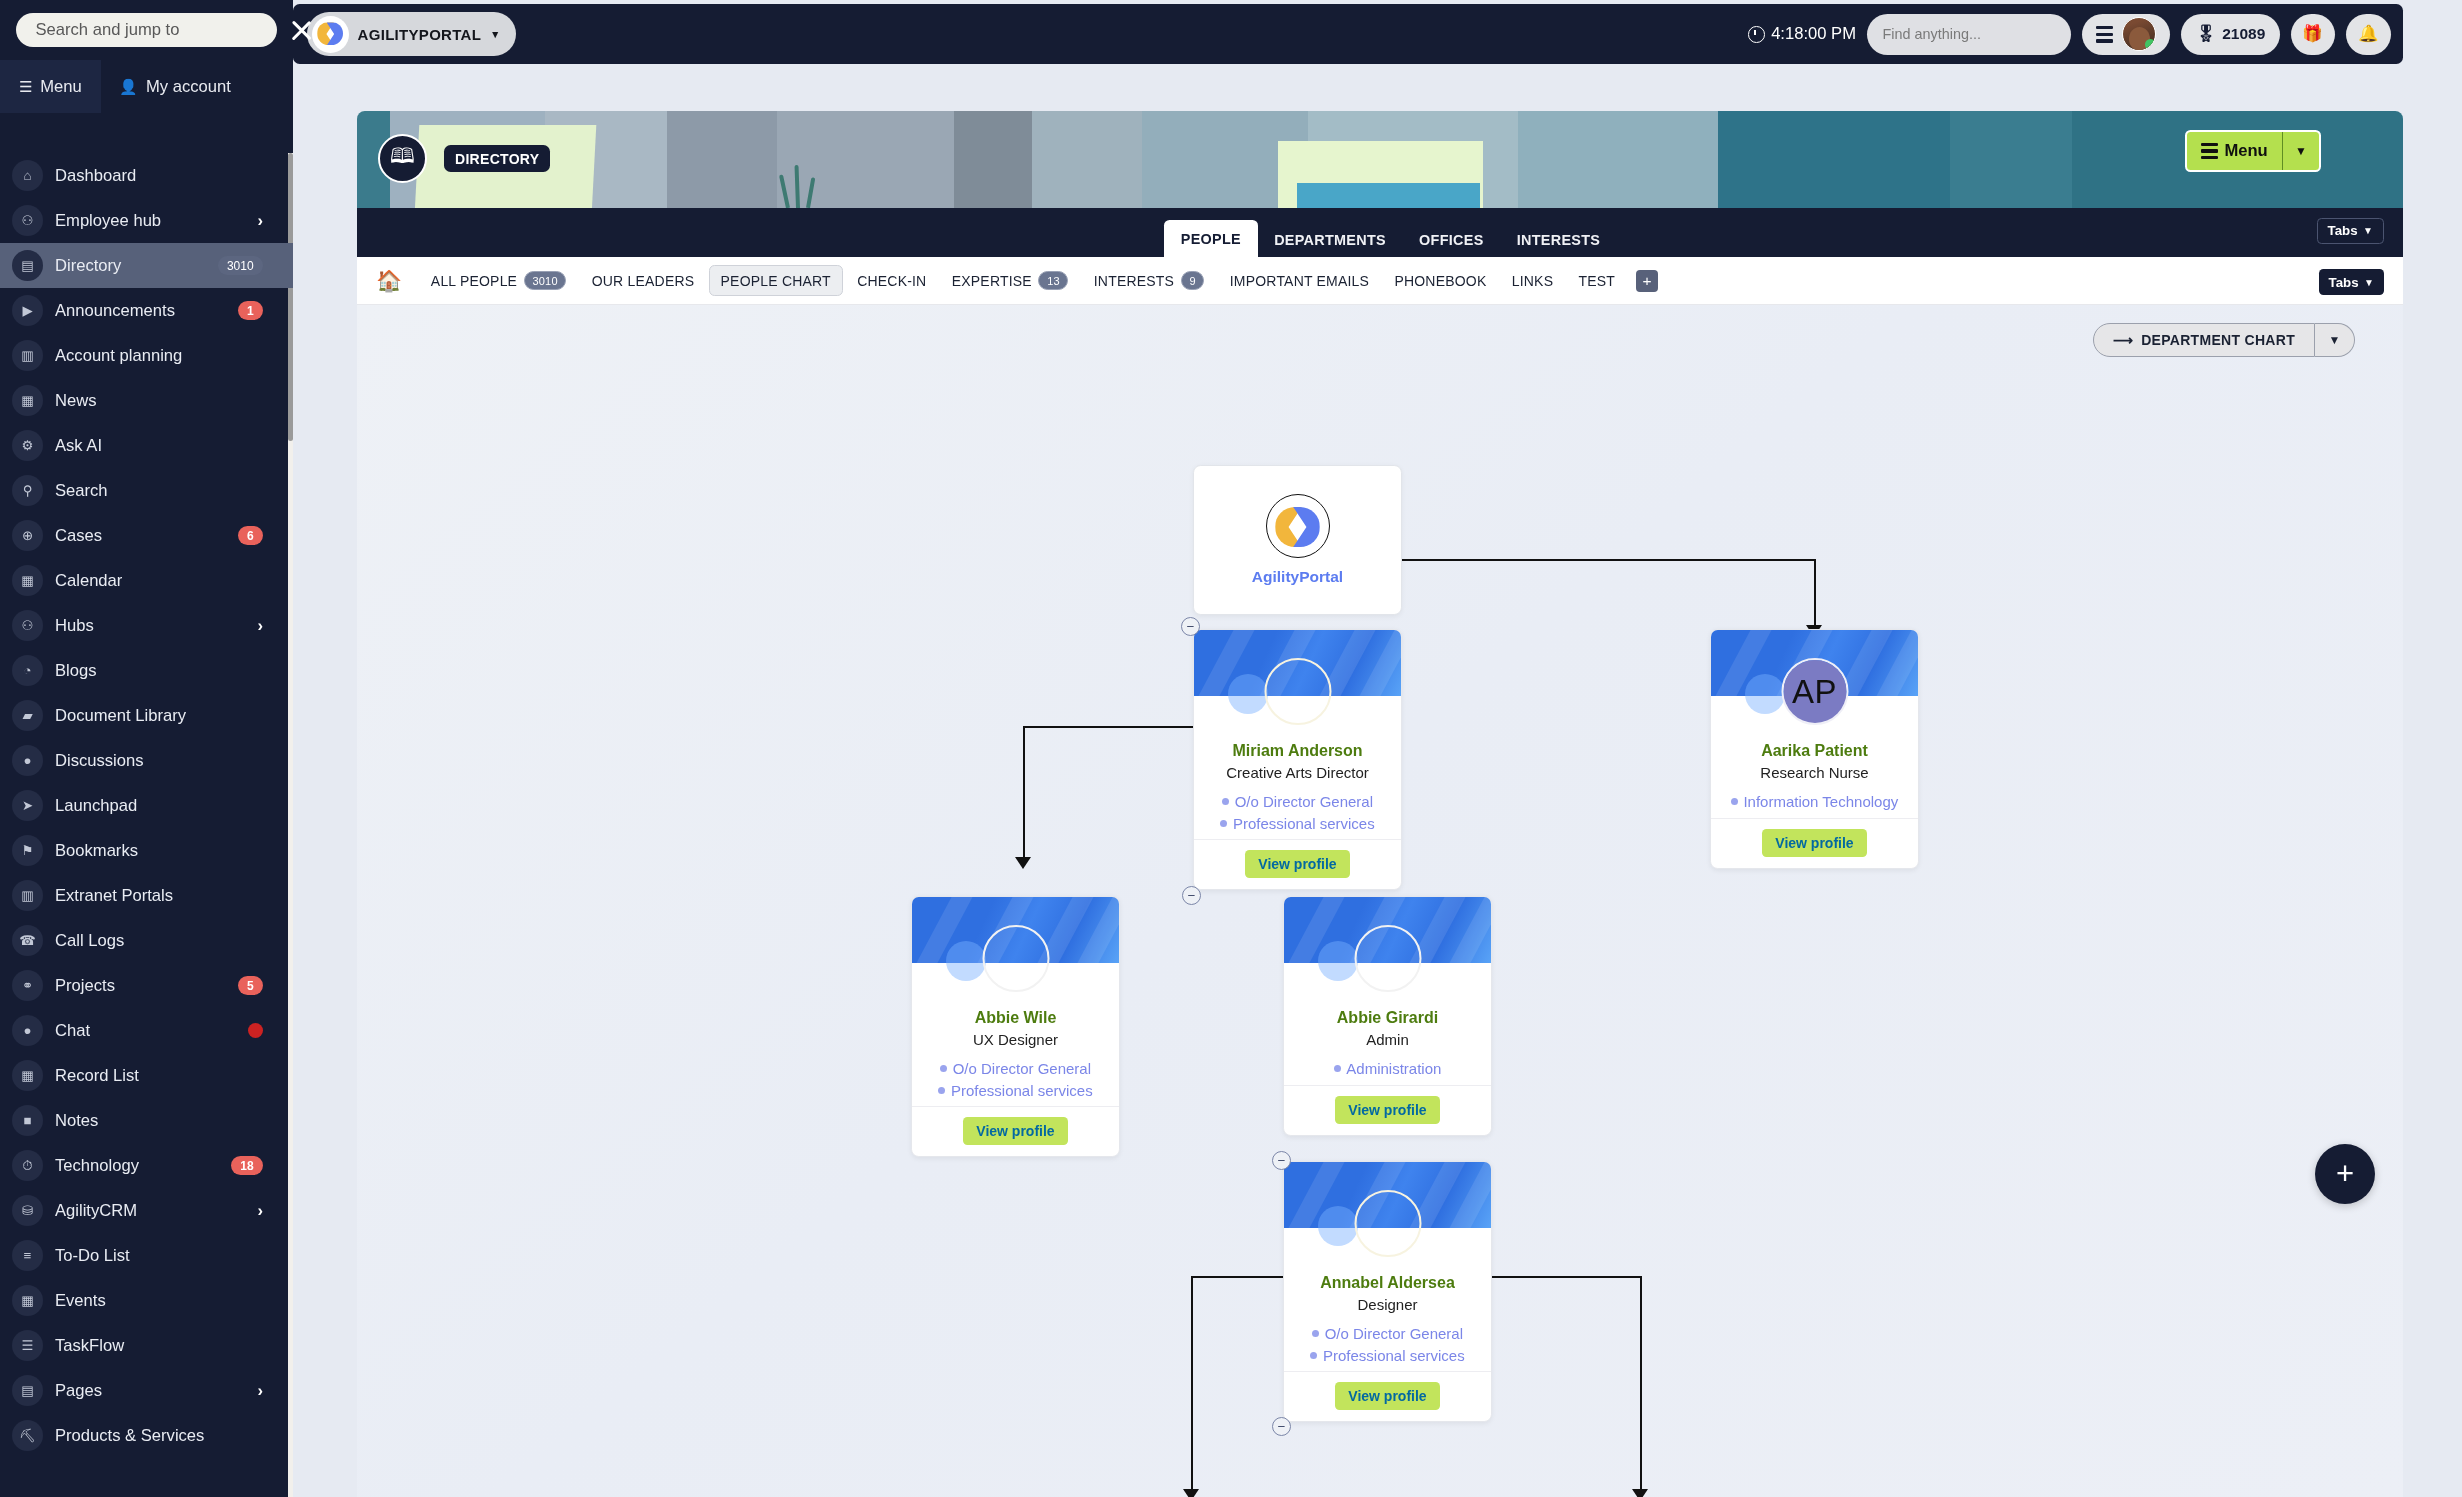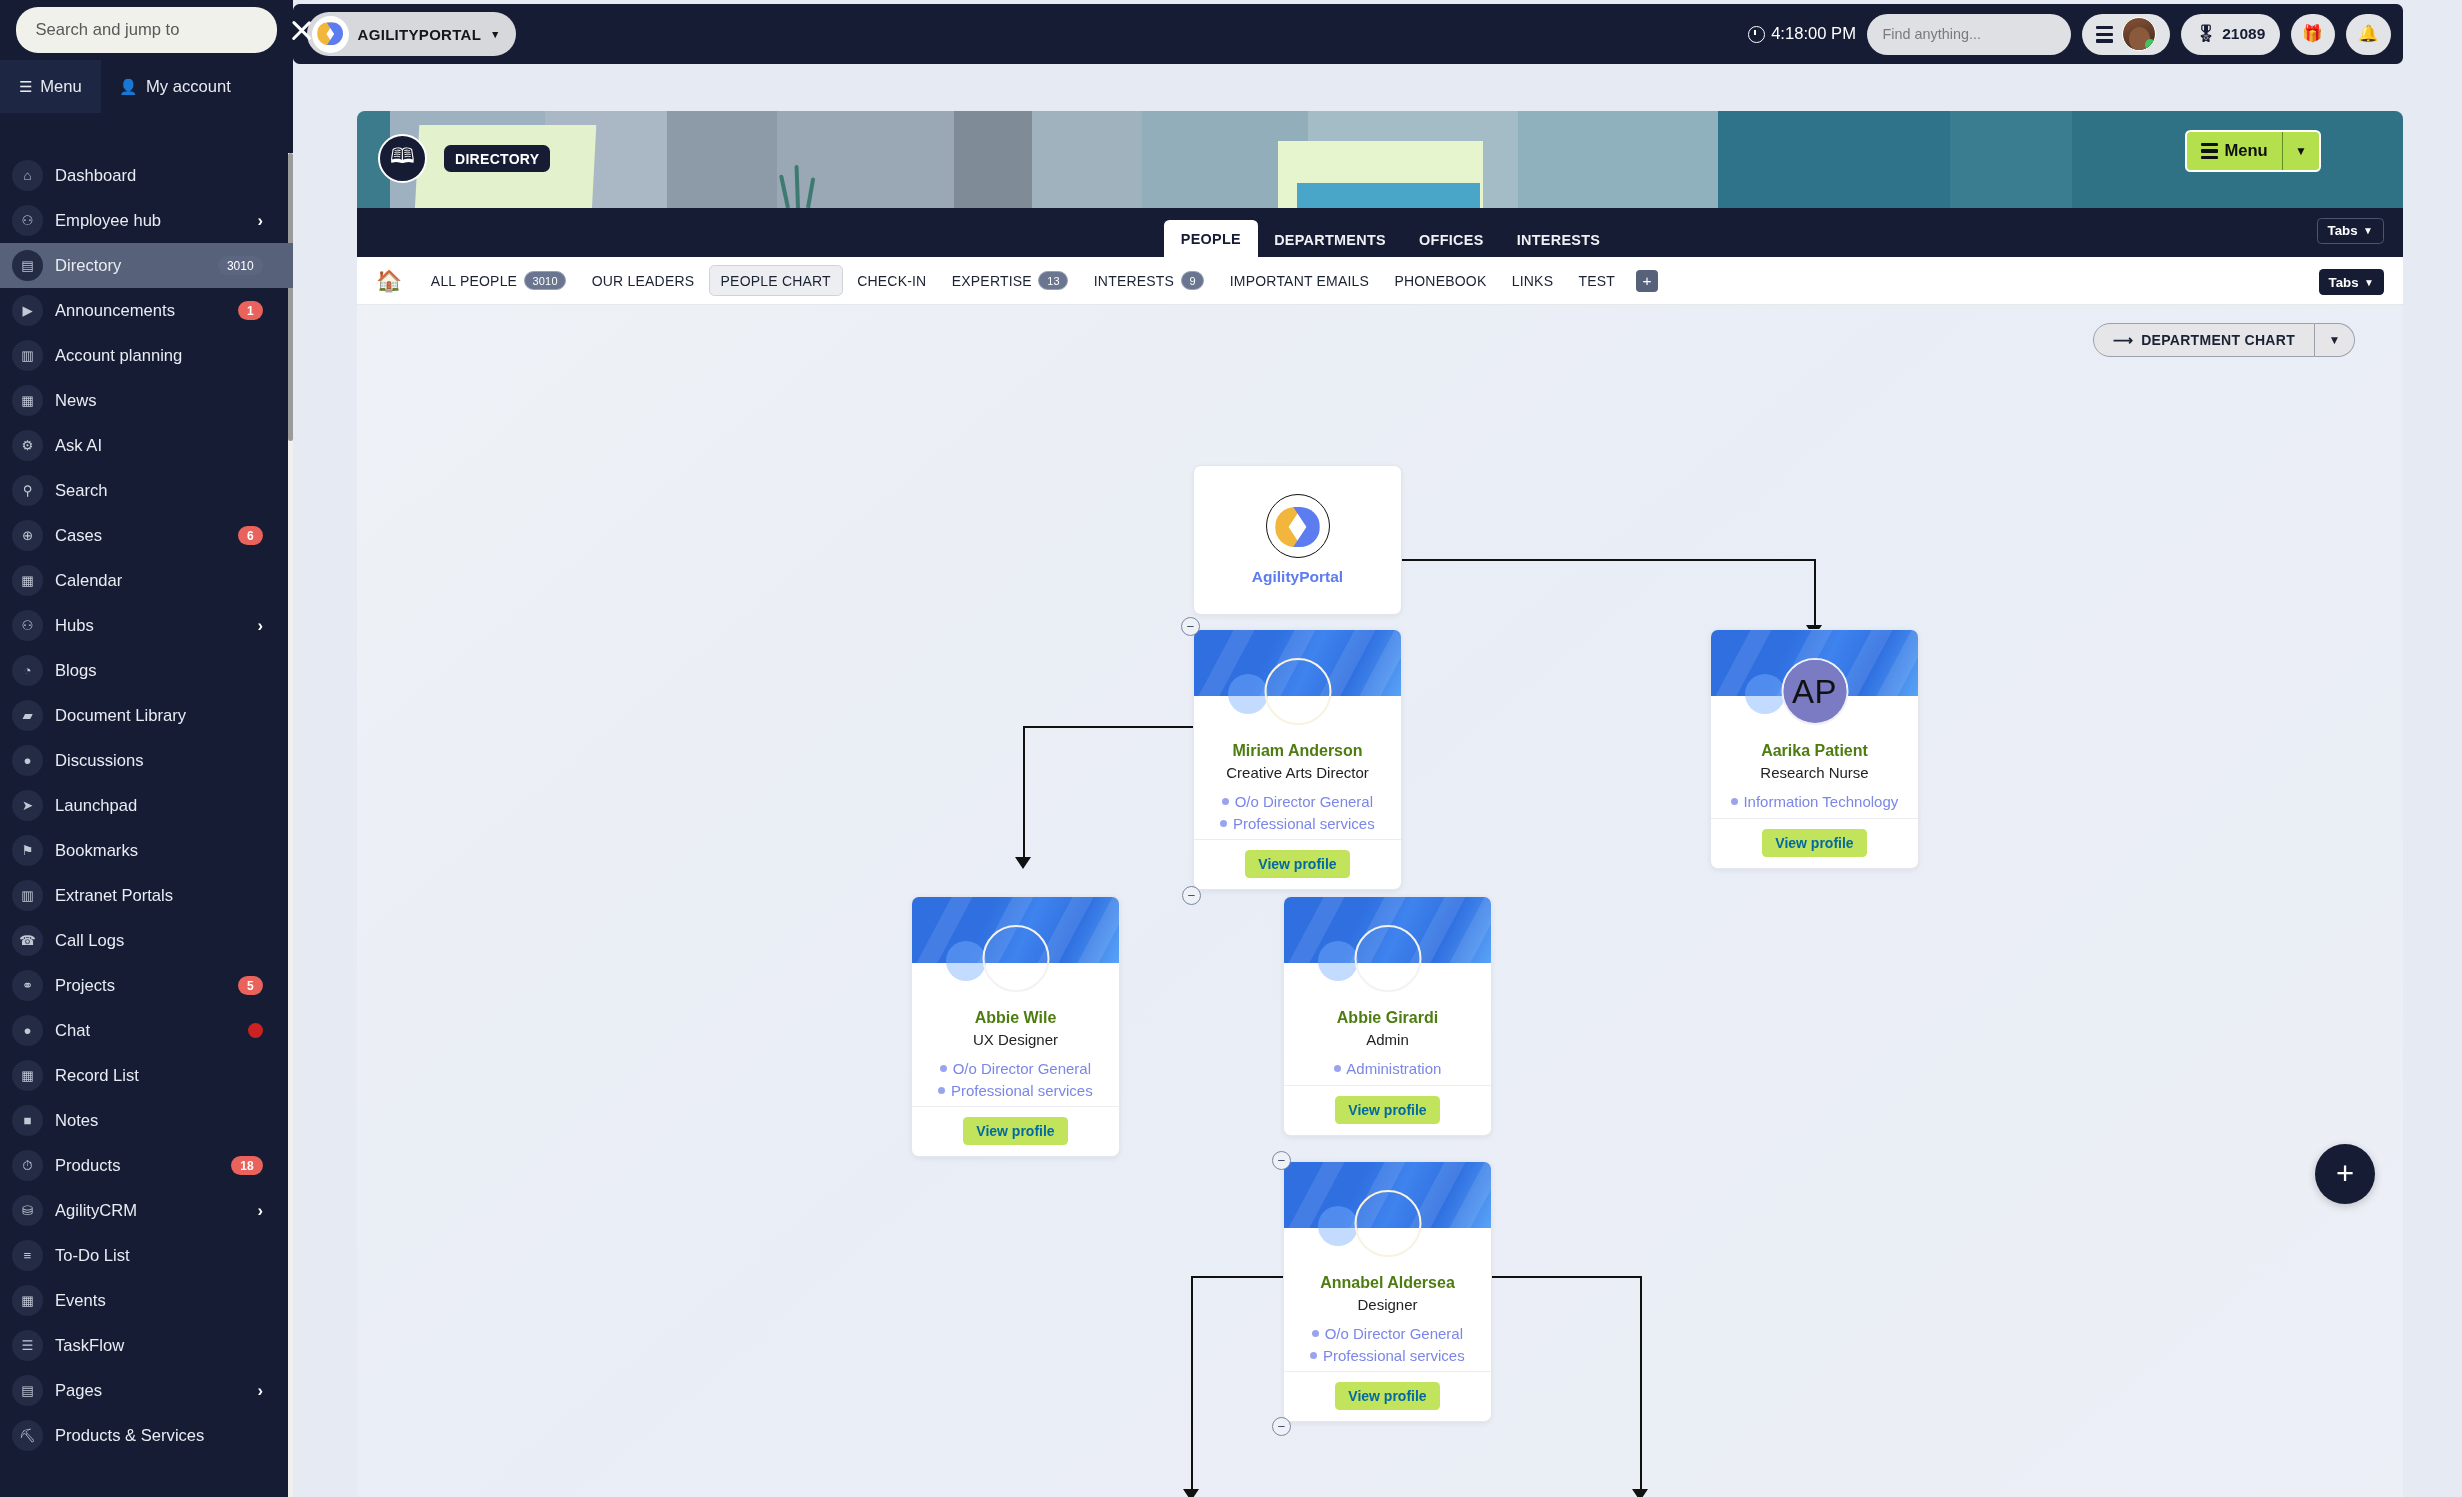--- a/index.html
+++ b/index.html
@@ -17,21 +17,21 @@
     width: 293px; height: 1498px;
     background: #151c33;
     z-index: 50;
     display: flex; flex-direction: column;
   }
   .side-searchrow {
     height: 60px; display: flex; align-items: center;
     padding: 0 16.6px 0 15.5px; gap: 10px;
   }
   .side-search {
-    flex: 1; height: 46px; border-radius: 22px;
+    flex: 1; height: 34px; border-radius: 22px;
     background: #f1f1ec; border: none;
     font-size: 16.6px; color: #5a5a5a;
     padding: 0 20px; font-family: "Liberation Sans", sans-serif;
   }
   .side-search::placeholder { color: #585858; }
   .side-close {
     width: 30px; height: 30px; position: relative; cursor: pointer;
     flex: 0 0 auto;
   }
   .side-close:before, .side-close:after {
@@ -528,21 +528,21 @@
         <div class="side-item">
           <span class="circ">▦</span>
           <span class="lbl">Record List</span>
         </div>
         <div class="side-item">
           <span class="circ">■</span>
           <span class="lbl">Notes</span>
         </div>
         <div class="side-item">
           <span class="circ">⏱</span>
-          <span class="lbl">Products</span>
+          <span class="lbl">Technology</span>
           <span class="badge red">18</span>
         </div>
         <div class="side-item">
           <span class="circ">⛁</span>
           <span class="lbl">AgilityCRM</span>
           <span class="chev">›</span>
         </div>
         <div class="side-item">
           <span class="circ">≡</span>
           <span class="lbl">To-Do List</span>

